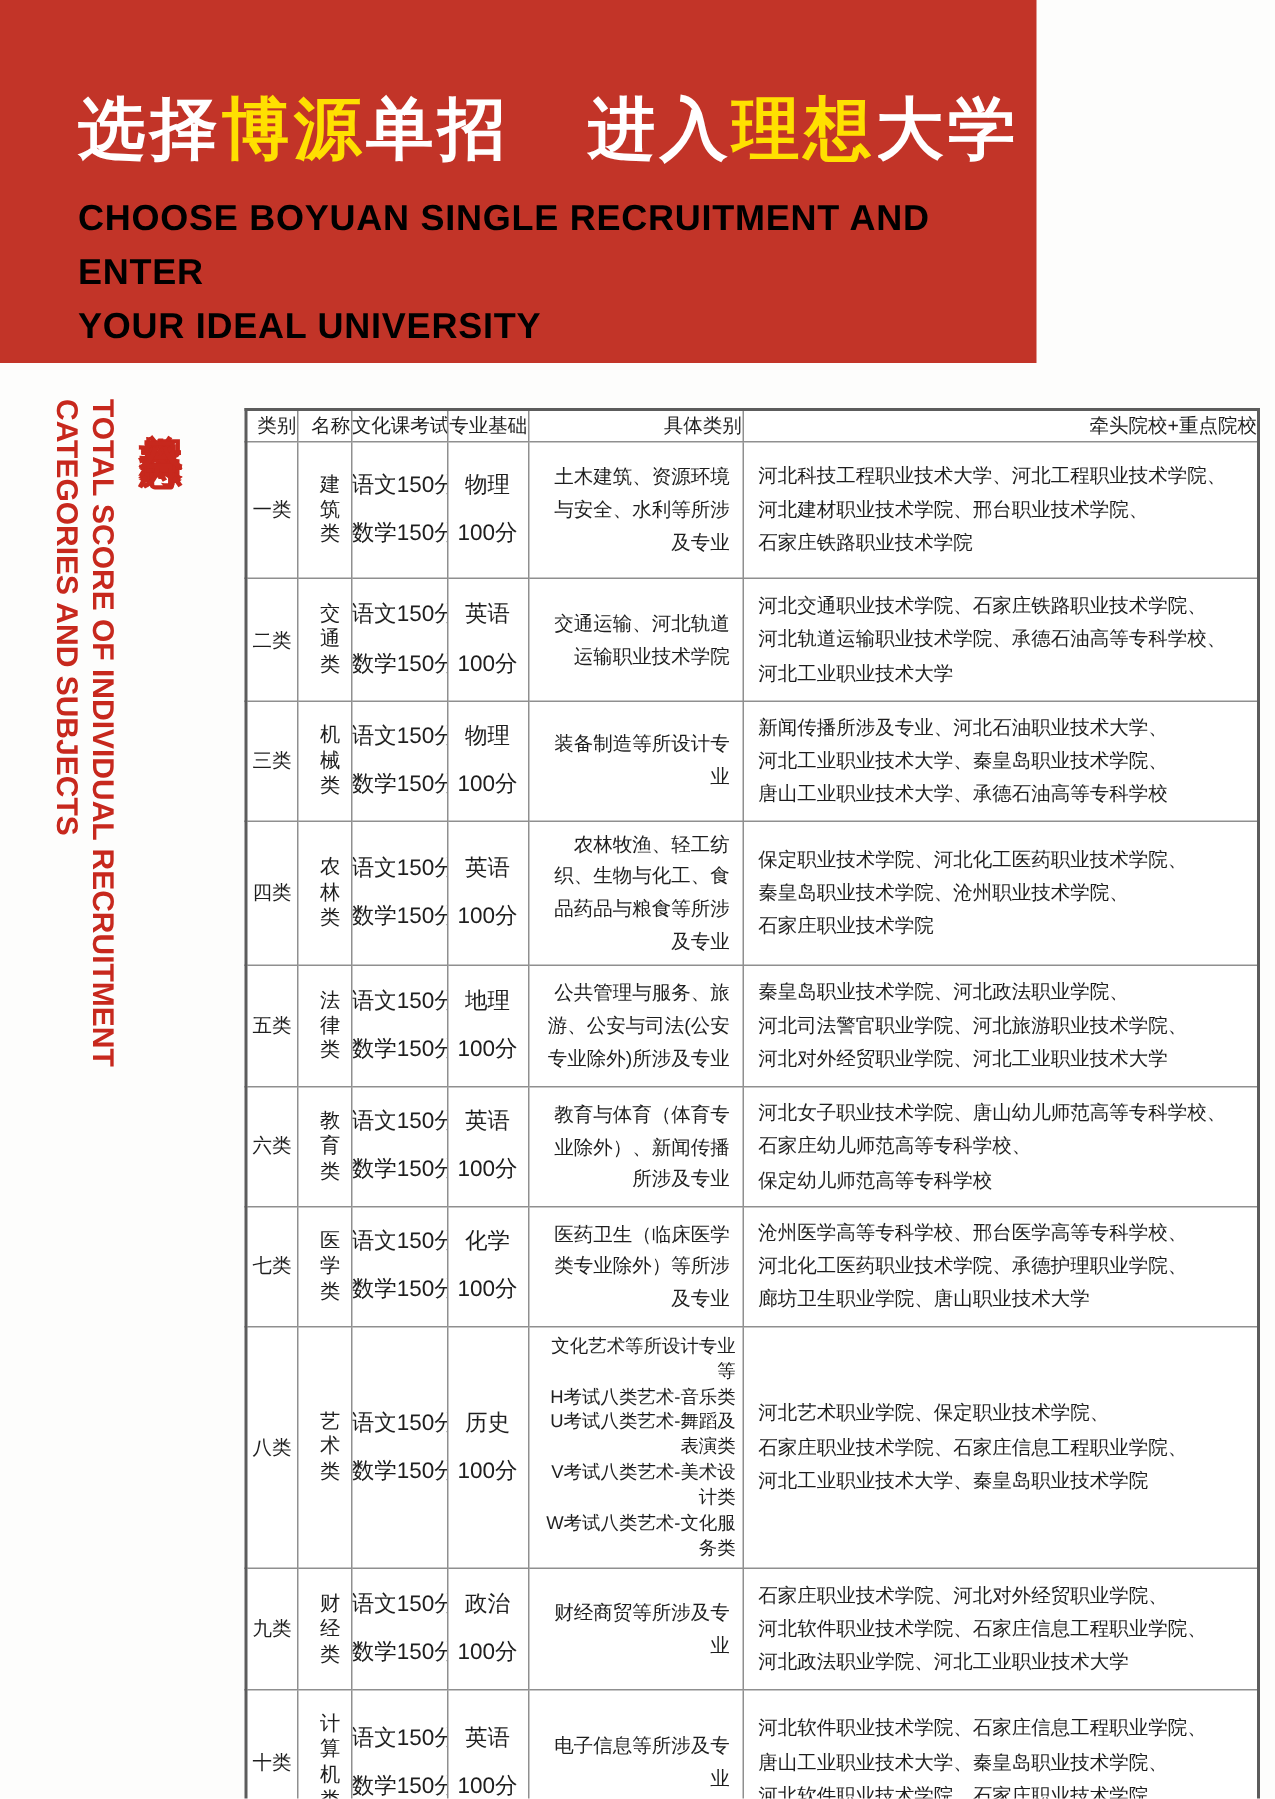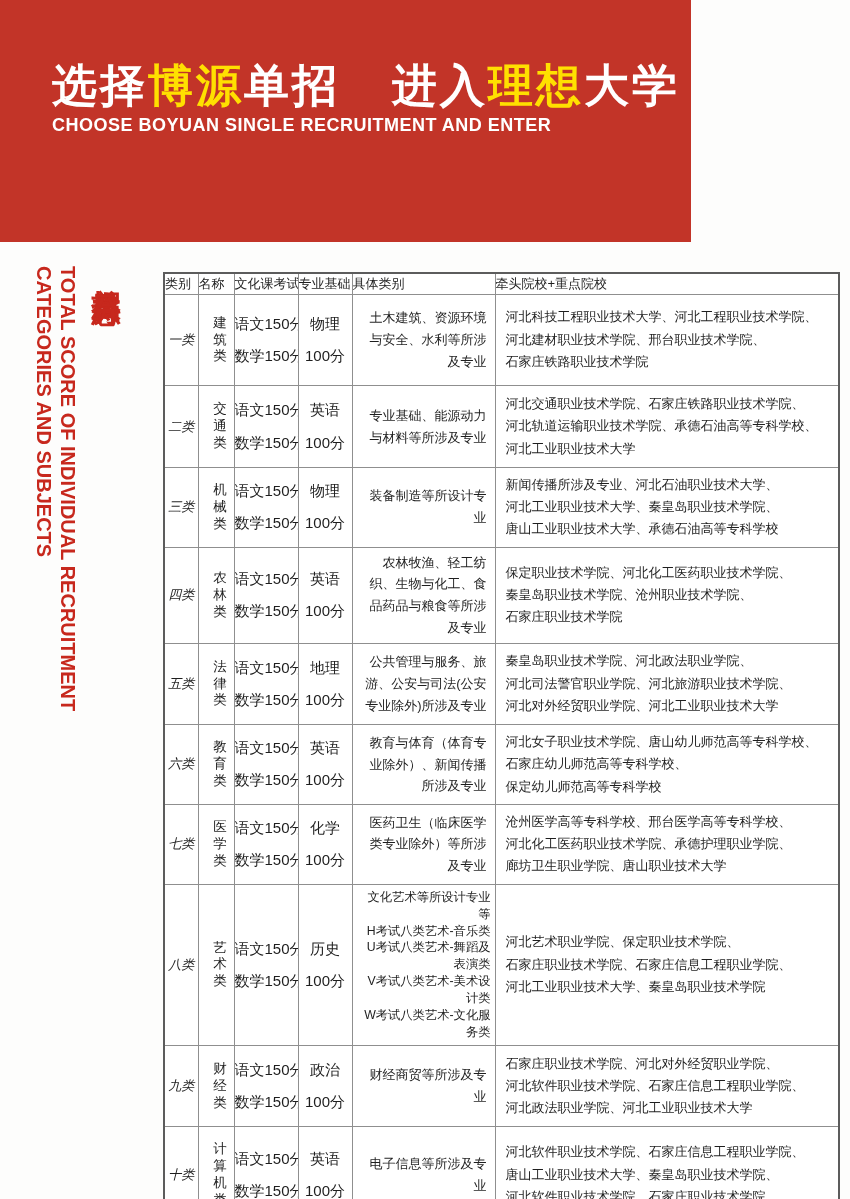--- a/index.html
+++ b/index.html
@@ -17,22 +17,22 @@
     background:#c23428;
   }
   .band-inner { padding:60px 0 0 52px; }
   .main-title {
     font-size:45px; font-weight:700; color:#ffffff;
     letter-spacing:3px; line-height:1.15; white-space:nowrap;
   }
   .main-title .hl { color:#ffe000; }
   .main-title .gap { display:inline-block; width:52px; }
   .subtitle {
-    color:#ffffff; font-weight:700;
-    font-size:18px; line-height:1.5; letter-spacing:0.5px;
+    margin-top:16px; color:#000000; font-weight:700;
+    font-size:24px; line-height:1.5; letter-spacing:0.5px;
   }
   .subtitle span { display:block; }
 
   
   .side-title {
     position:absolute; left:32px; top:266px; height:472px;
     writing-mode:vertical-rl; text-orientation:mixed;
     color:#c7281d;
   }
   .side-cn {
@@ -49,24 +49,24 @@
   table {
     width:675px; border-collapse:collapse; table-layout:fixed;
     border:2px solid #5c5c5c; background:#ffffff;
   }
   th, td {
     border:1px solid #8f8f8f; color:#1e1e1e;
     overflow:hidden; vertical-align:middle;
   }
   th {
     height:21px; font-size:13px; font-weight:400;
-    text-align:left; white-space:nowrap; padding:1px 0;
+    text-align:right; white-space:nowrap; padding:1px 0;
   }
   td { font-size:13px; }
-  .c-cat  { text-align:center; white-space:nowrap;font-style:italic; }
+  .c-cat  { text-align:center; white-space:nowrap; }
   .c-name { text-align:center; padding:14px; }
   .c-name span {
     display:inline-block; width:15px; word-break:break-all;
     line-height:1.25; font-size:13.5px; text-align:center;
   }
   .c-cult, .c-basis {
     text-align:center; white-space:pre-line;
     line-height:2.15; font-size:15px; word-break:keep-all;
   }
   .c-spec {
@@ -90,20 +90,21 @@
   tbody tr:nth-child(8) .c-spec { line-height:1.38; font-size:12.3px; padding:4px 4px; }
 </style>
 </head>
 <body>
 
 <div class="band">
   <div class="band-inner">
     <div class="main-title"><span>选择</span><span class="hl">博源</span><span>单招</span><span class="gap"></span><span>进入</span><span class="hl">理想</span><span>大学</span></div>
     <div class="subtitle">
       <span>CHOOSE BOYUAN SINGLE RECRUITMENT AND ENTER</span>
+      <span>YOUR IDEAL UNIVERSITY</span>
     </div>
   </div>
 </div>
 
 <div class="side-title">
   <span class="side-cn">单招大类及科目总分</span>
   <span class="side-en">TOTAL SCORE OF INDIVIDUAL RECRUITMENT</span>
   <span class="side-en">CATEGORIES AND SUBJECTS</span>
 </div>
 
@@ -140,21 +141,21 @@
 河北建材职业技术学院、邢台职业技术学院、
 石家庄铁路职业技术学院</td>
       </tr>
       <tr>
         <td class="c-cat">二类</td>
         <td class="c-name"><span>交通类</span></td>
         <td class="c-cult">语文150分
 数学150分</td>
         <td class="c-basis">英语
 100分</td>
-        <td class="c-spec">专业基础、能源动力与材料等所涉及专业</td>
+        <td class="c-spec">交通运输、河北轨道运输职业技术学院</td>
         <td class="c-inst">河北交通职业技术学院、石家庄铁路职业技术学院、
 河北轨道运输职业技术学院、承德石油高等专科学校、
 河北工业职业技术大学</td>
       </tr>
       <tr>
         <td class="c-cat">三类</td>
         <td class="c-name"><span>机械类</span></td>
         <td class="c-cult">语文150分
 数学150分</td>
         <td class="c-basis">物理

